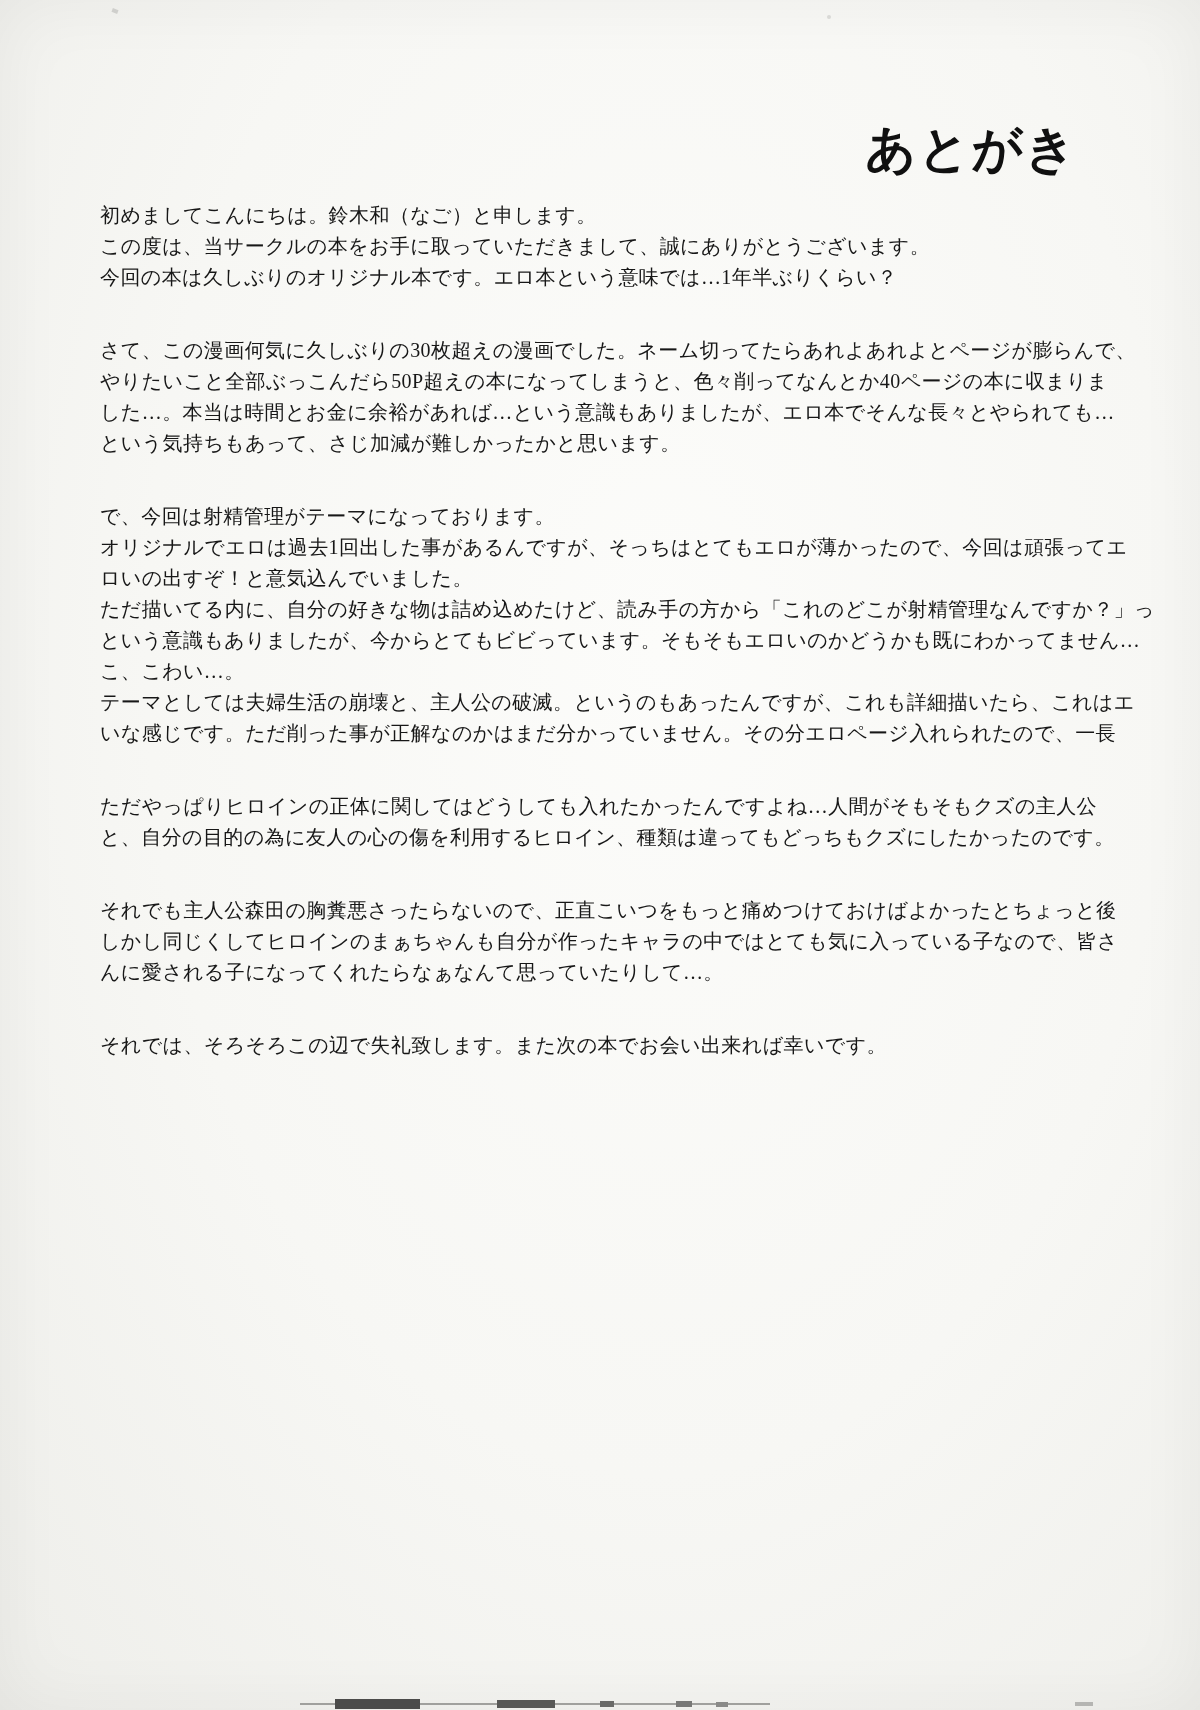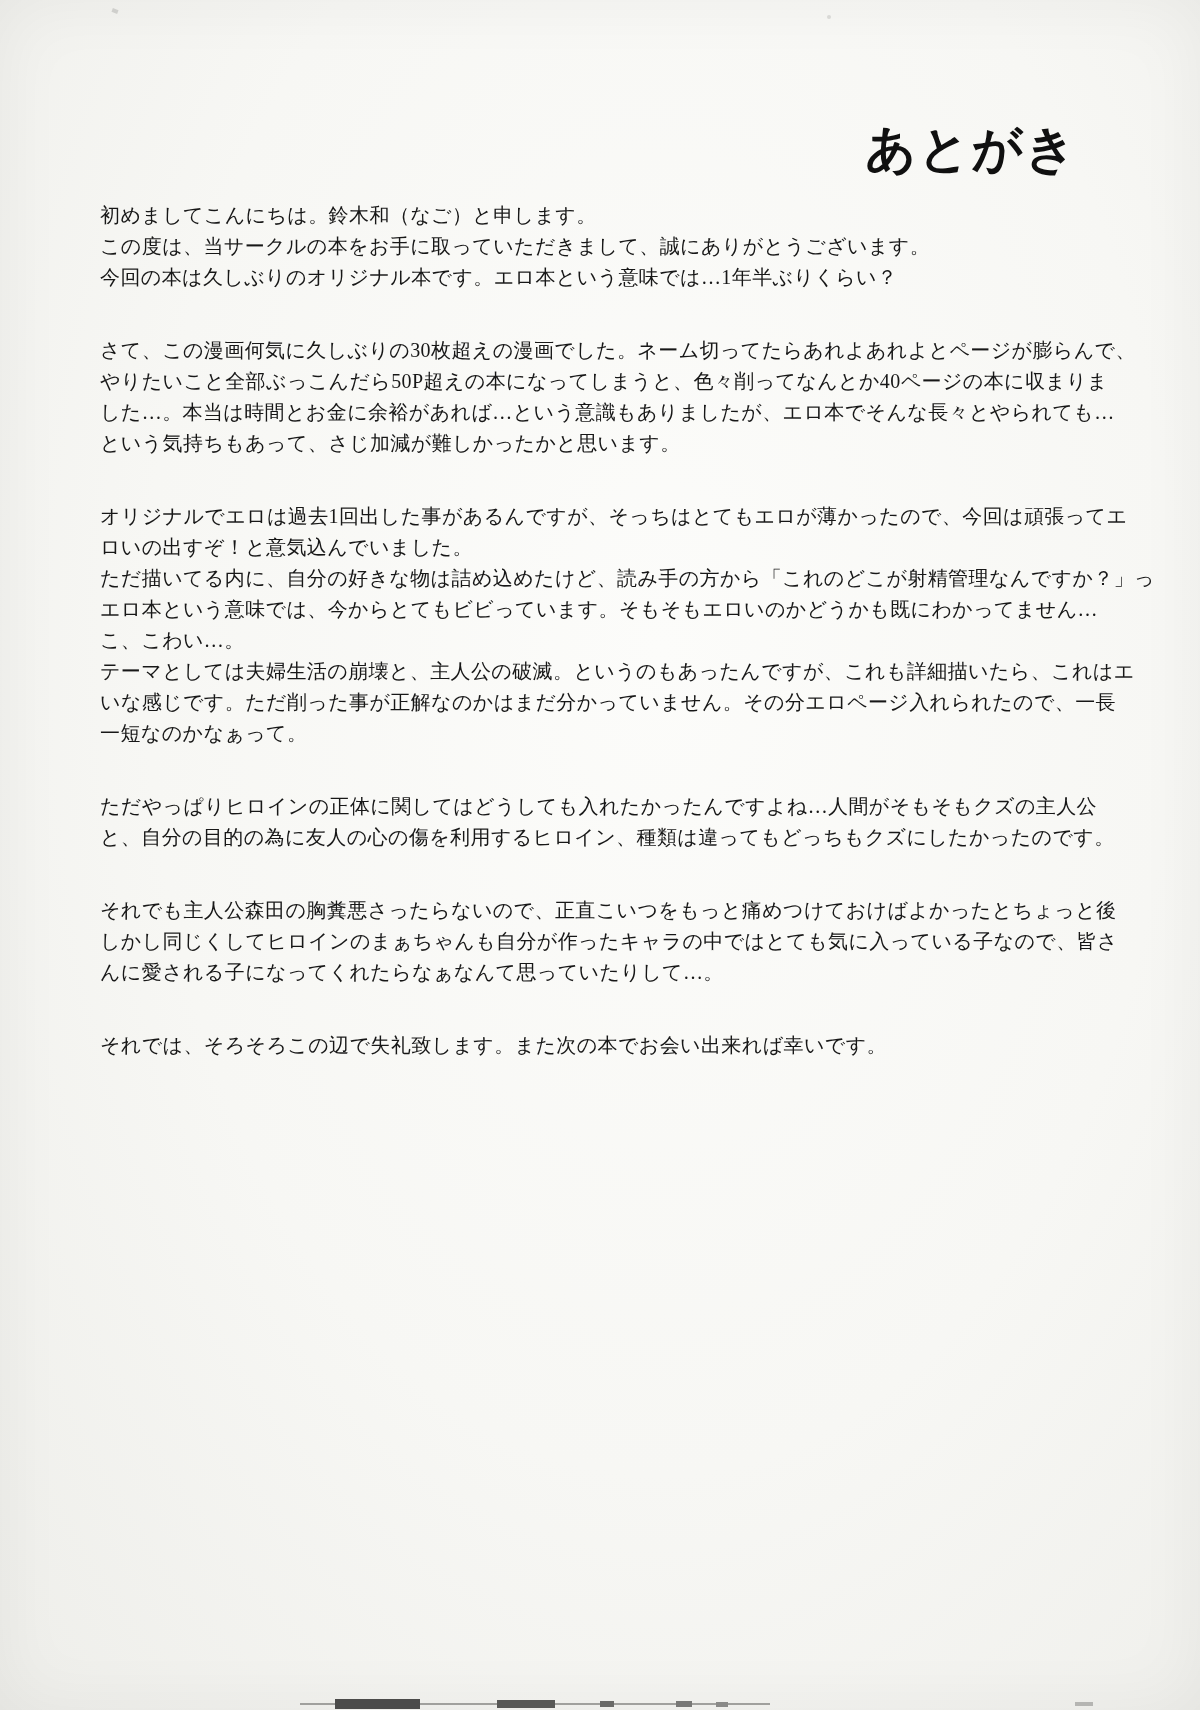--- a/index.html
+++ b/index.html
@@ -70,28 +70,28 @@
     </div>
 
     <div class="para">
       <div class="line">さて、この漫画何気に久しぶりの30枚超えの漫画でした。ネーム切ってたらあれよあれよとページが膨らんで、</div>
       <div class="line">やりたいこと全部ぶっこんだら50P超えの本になってしまうと、色々削ってなんとか40ページの本に収まりま</div>
       <div class="line">した…。本当は時間とお金に余裕があれば…という意識もありましたが、エロ本でそんな長々とやられても…</div>
       <div class="line">という気持ちもあって、さじ加減が難しかったかと思います。</div>
     </div>
 
     <div class="para">
+      <div class="line">で、今回は射精管理がテーマになっております。</div>
       <div class="line">オリジナルでエロは過去1回出した事があるんですが、そっちはとてもエロが薄かったので、今回は頑張ってエ</div>
       <div class="line">ロいの出すぞ！と意気込んでいました。</div>
       <div class="line">ただ描いてる内に、自分の好きな物は詰め込めたけど、読み手の方から「これのどこが射精管理なんですか？」っ</div>
-      <div class="line">エロ本という意味では、今からとてもビビっています。そもそもエロいのかどうかも既にわかってません…</div>
+      <div class="line">という意識もありましたが、今からとてもビビっています。そもそもエロいのかどうかも既にわかってません…</div>
       <div class="line">こ、こわい…。</div>
       <div class="line">テーマとしては夫婦生活の崩壊と、主人公の破滅。というのもあったんですが、これも詳細描いたら、これはエ</div>
       <div class="line">いな感じです。ただ削った事が正解なのかはまだ分かっていません。その分エロページ入れられたので、一長</div>
-      <div class="line">一短なのかなぁって。</div>
     </div>
 
     <div class="para">
       <div class="line">ただやっぱりヒロインの正体に関してはどうしても入れたかったんですよね…人間がそもそもクズの主人公</div>
       <div class="line">と、自分の目的の為に友人の心の傷を利用するヒロイン、種類は違ってもどっちもクズにしたかったのです。</div>
     </div>
 
     <div class="para">
       <div class="line">それでも主人公森田の胸糞悪さったらないので、正直こいつをもっと痛めつけておけばよかったとちょっと後</div>
       <div class="line">しかし同じくしてヒロインのまぁちゃんも自分が作ったキャラの中ではとても気に入っている子なので、皆さ</div>

